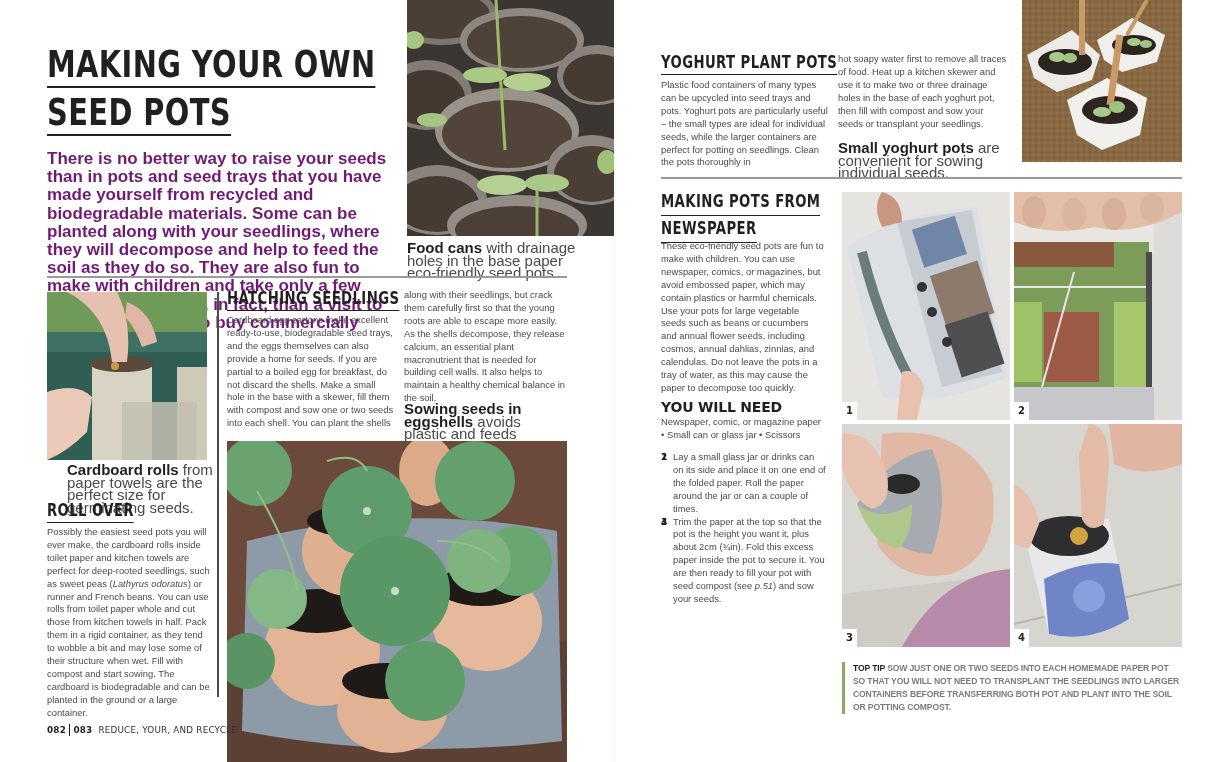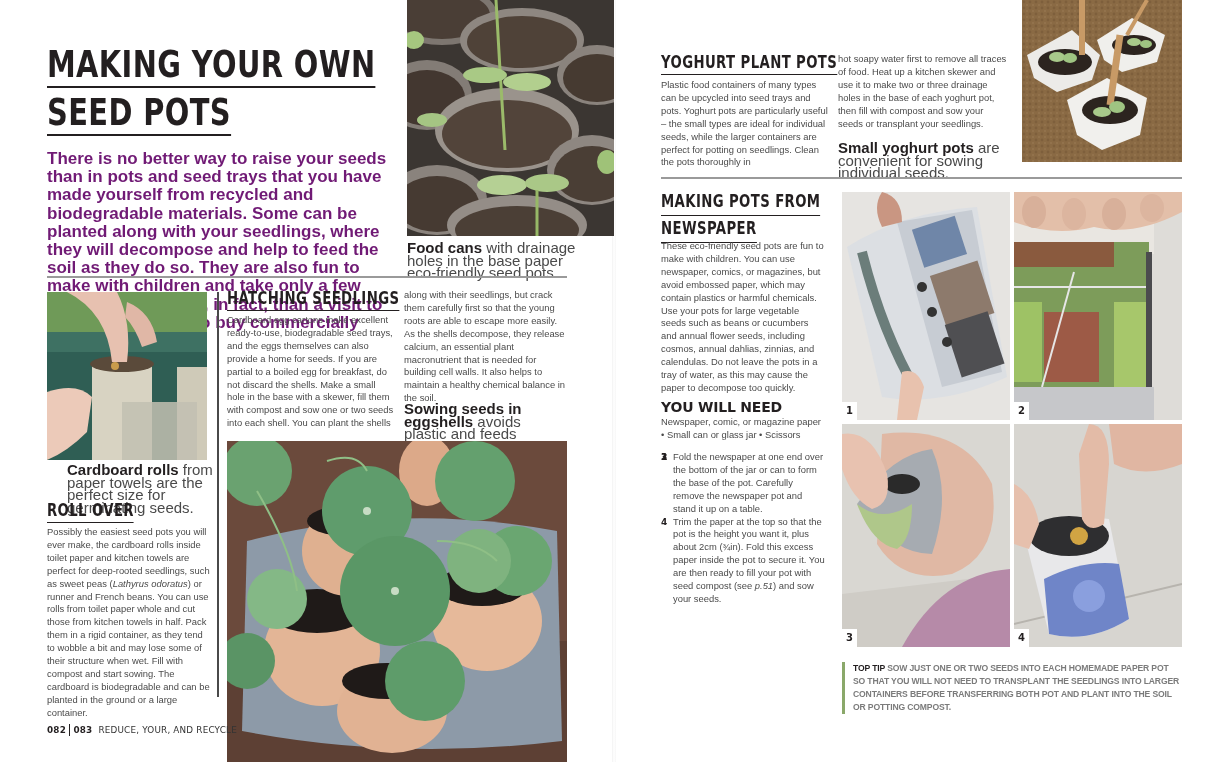--- a/index.html
+++ b/index.html
@@ -208,22 +208,22 @@
   <span class="title-line">NEWSPAPER</span>
 </div>
 <p class="abs body-text" style="left:661px; top:240px; width:165px;">These eco-friendly seed pots are fun to make with children. You can use newspaper, comics, or magazines, but avoid embossed paper, which may contain plastics or harmful chemicals. Use your pots for large vegetable seeds such as beans or cucumbers and annual flower seeds, including cosmos, annual dahlias, zinnias, and calendulas. Do not leave the pots in a tray of water, as this may cause the paper to decompose too quickly.</p>
 
 <p class="abs body-text" style="left:661px; top:401px; width:165px;">
   <span class="need-label">YOU WILL NEED</span><span> Newspaper, comic, or magazine paper • Small can or glass jar • Scissors</span>
 </p>
 
 <ol class="abs body-text steps" style="left:661px; top:451px; width:165px;">
   <li><span class="n">1</span></li>
-  <li><span class="n">2</span></li>
-  <li><span class="n">3</span><span>Fold the newspaper at one end over the bottom of the jar or can to form the base of the pot. Carefully remove the newspaper pot and stand it up on a table.</span></li>
+  <li><span class="n">2</span><span>Lay a small glass jar or drinks can on its side and place it on one end of the folded paper. Roll the paper around the jar or can a couple of times.</span></li>
+  <li><span class="n">3</span></li>
   <li><span class="n">4</span><span>Trim the paper at the top so that the pot is the height you want it, plus about 2cm (¾in). Fold this excess paper inside the pot to secure it. You are then ready to fill your pot with seed compost (see </span><i>p.51</i><span>) and sow your seeds.</span></li>
 </ol>
 
 <div class="photo" style="left:842px; top:192px; width:168px; height:228px;">
   <svg viewBox="0 0 168 228" preserveAspectRatio="none">
     <rect width="168" height="228" fill="#e6e4e1"></rect>
     <path d="M5 55 Q60 20 135 15 L165 185 Q100 215 40 205 Z" fill="#dcdfe3"></path>
     <path d="M55 30 L130 18 L160 180 L100 195 Z" fill="#c7ccd3"></path>
     <rect x="75" y="30" width="45" height="40" fill="#6f86a8" transform="rotate(-18 97 50)"></rect>
     <rect x="95" y="75" width="50" height="55" fill="#8d7a6c" transform="rotate(-18 120 102)"></rect>

